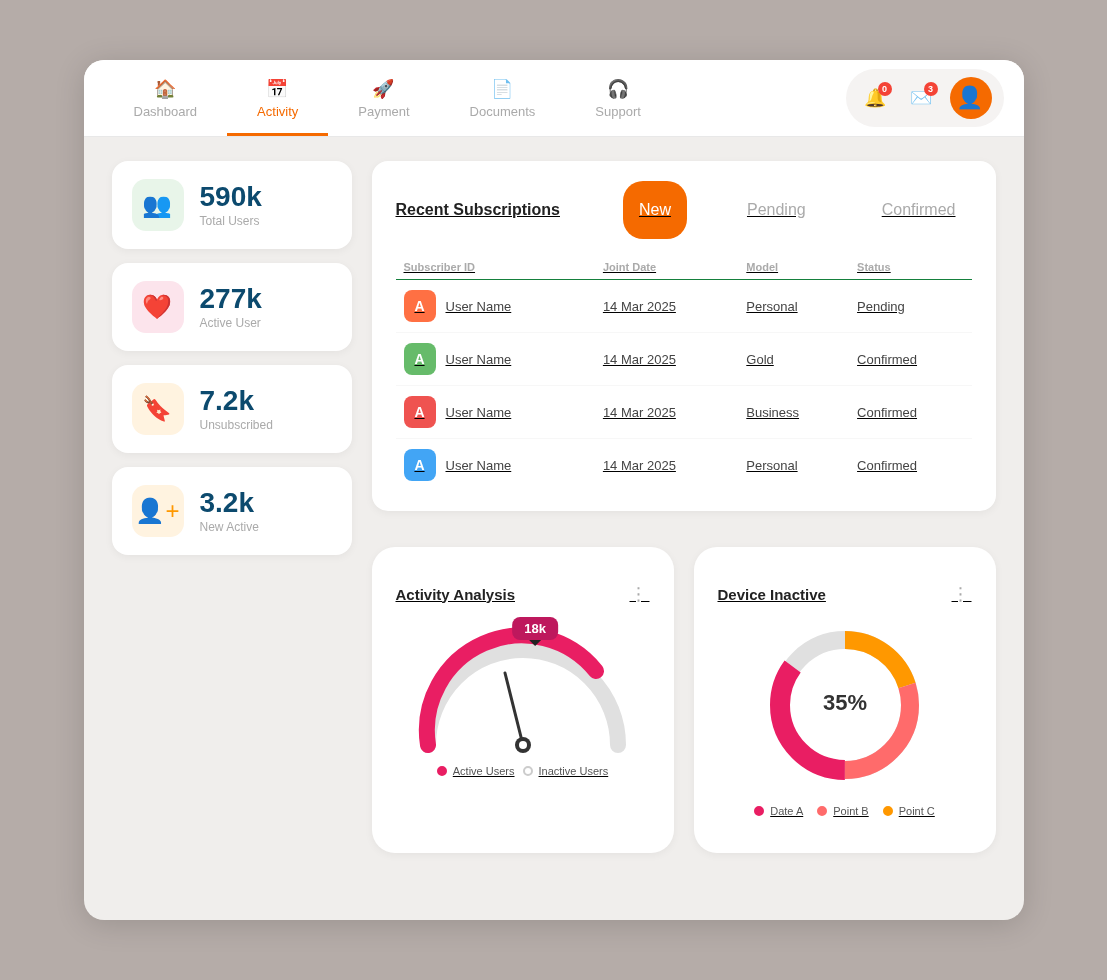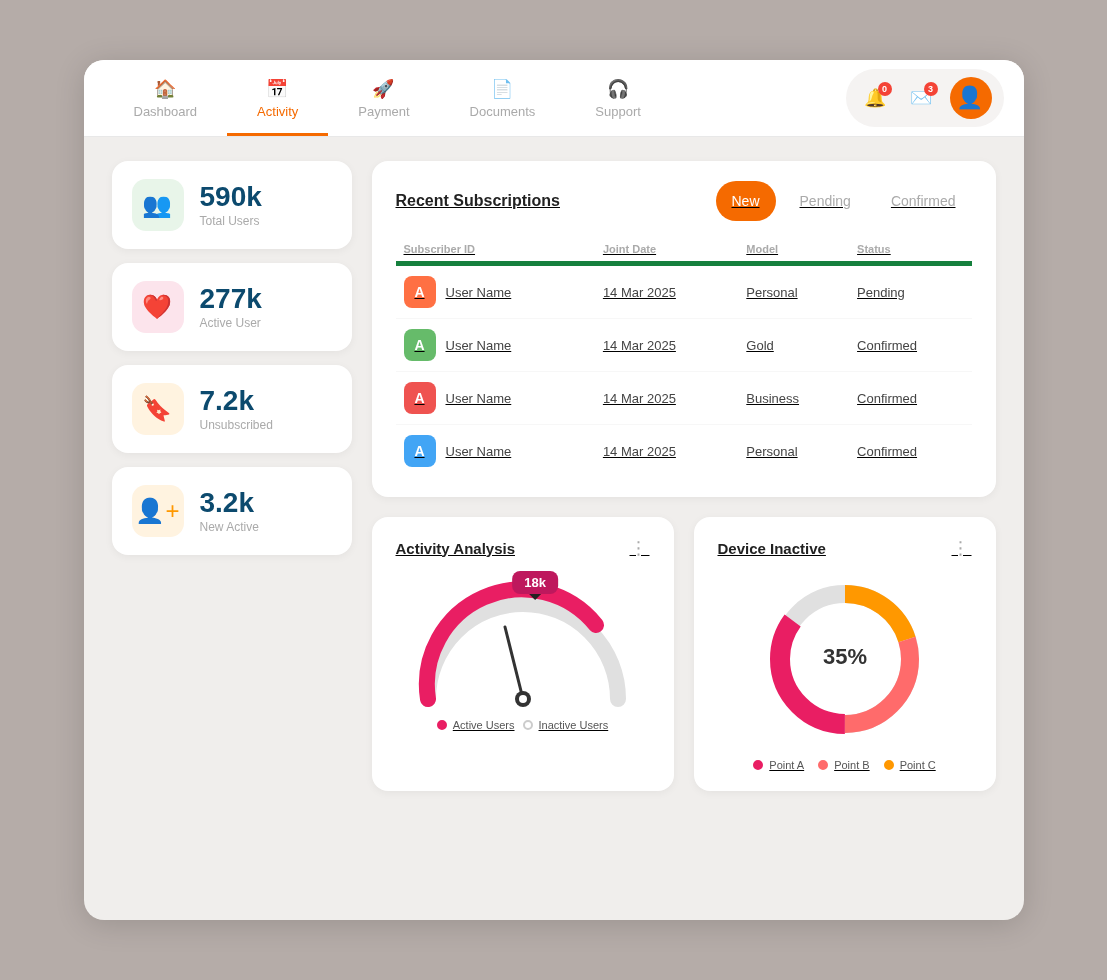--- a/index.html
+++ b/index.html
@@ -168,43 +168,44 @@
     .sub-title {
       font-size: 16px;
       font-weight: 700;
       color: #222;
     }
     .sub-filters {
       display: flex;
       gap: 8px;
     }
     .filter-btn {
-      padding: 12px 16px;
+      padding: 20px 16px;
       border-radius: 20px;
-      font-size: 14px;
+      font-size: 16px;
       cursor: pointer;
       border: none;
       background: transparent;
       color: #aaa;
+      margin-left: 36px;
     }
     .filter-btn.active {
       background: #f56a00;
       color: #fff;
     }
     .sub-table {
       width: 100%;
       border-collapse: collapse;
     }
     .sub-table th {
       text-align: left;
       font-size: 11px;
       color: #aaa;
       font-weight: 600;
       padding: 6px 8px;
-      border-bottom: 5px solid #15803d;
+      border-bottom: 1px solid #15803d;
     }
     .sub-table td {
       padding: 10px 8px;
       font-size: 13px;
       color: #444;
       border-bottom: 1px solid #f7f7f7;
     }
     .sub-table tr:last-child td { border-bottom: none; }
     .subscriber-cell {
       display: flex;
@@ -229,24 +230,25 @@
     .avatar-sm.blue { background: #42a5f5; }
     .status-pending { color: #ff9800; font-weight: 500; }
     .status-confirmed { color: #f56a00; font-weight: 500; }
     
     .bottom-row {
       display: flex;
       gap: 20px;
     }
     .analysis-card, .device-card {
       background: #fff;
-      border-radius: 16px;
-      padding: 20px 24px;
+      border-radius: 23px;
+      padding: 36px 24px;
       box-shadow: 0 2px 8px rgba(0,0,0,0.05);
       flex: 1;
+      margin-top: 16px;
     }
     .card-header {
       display: flex;
       align-items: center;
       justify-content: space-between;
       margin-bottom: 10px;
     }
     .card-title {
       font-size: 15px;
       font-weight: 700;
@@ -519,21 +521,21 @@
 
               <circle cx="90" cy="90" r="65" fill="none" stroke="#ff6b6b" stroke-width="18" stroke-dasharray="122 286" stroke-dashoffset="-82" transform="rotate(-90 90 90)"></circle>
 
               <circle cx="90" cy="90" r="65" fill="none" stroke="#e91e63" stroke-width="20" stroke-dasharray="143 265" stroke-dashoffset="-204" transform="rotate(-90 90 90)"></circle>
 
               <text x="90" y="95" text-anchor="middle" font-size="22" font-weight="bold" fill="#333">35%</text>
             </svg>
             <div class="donut-legend">
               <div class="legend-item">
                 <div class="legend-dot point-a"></div>
-                <span>Point A</span>
+                <span>Date A</span>
               </div>
               <div class="legend-item">
                 <div class="legend-dot point-b"></div>
                 <span>Point B</span>
               </div>
               <div class="legend-item">
                 <div class="legend-dot point-c"></div>
                 <span>Point C</span>
               </div>
             </div>

